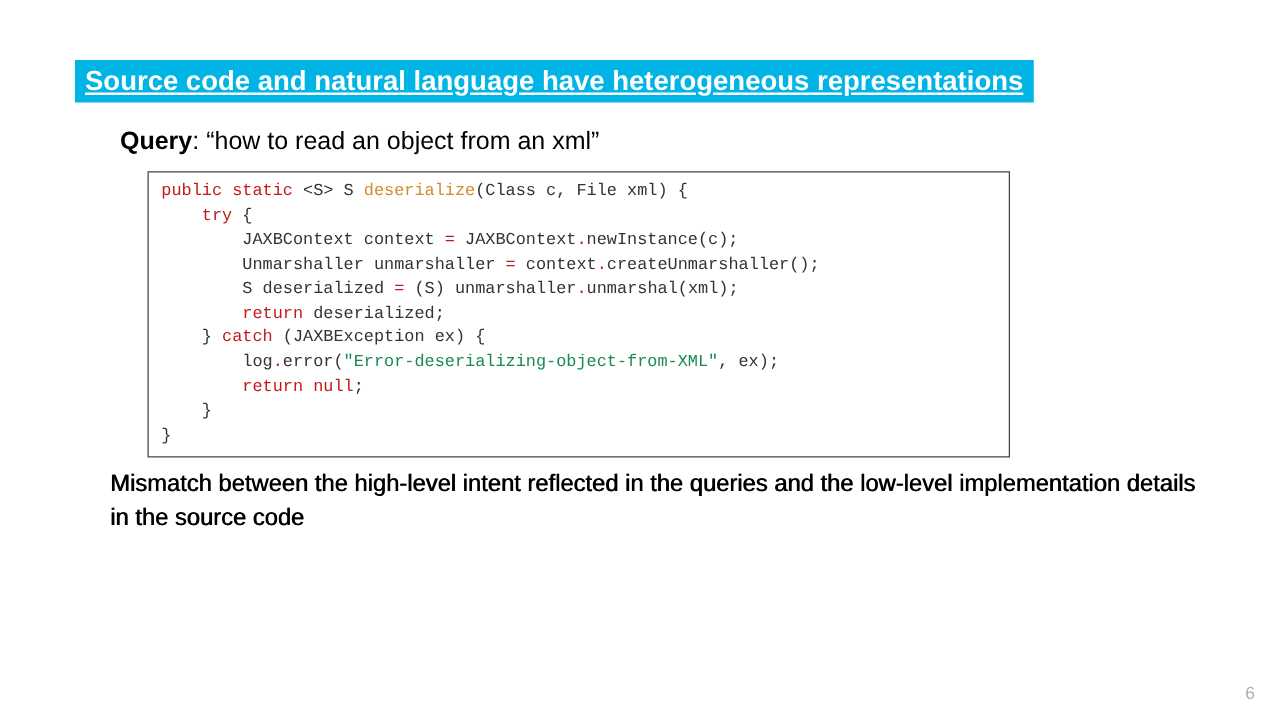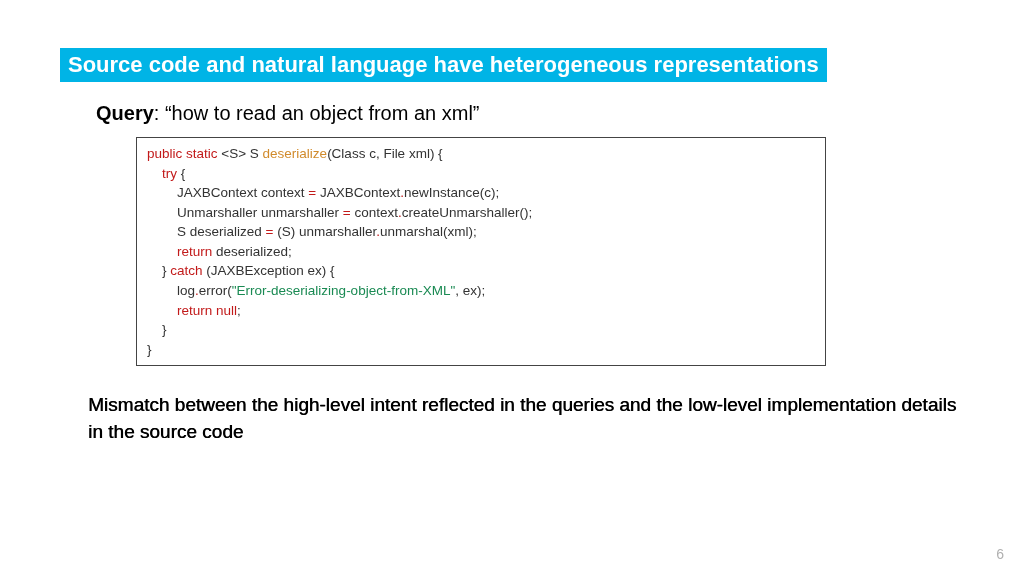--- a/index.html
+++ b/index.html
@@ -25,45 +25,46 @@
       letter-spacing: -0.5px;
     }
     .subtitle-band {
       background: #00b4e6;
       color: #ffffff;
       font-size: 22px;
       font-weight: 600;
       padding: 4px 8px;
       display: inline-block;
       margin-bottom: 20px;
+      text-decoration: underline;
     }
     .query-line {
       font-size: 20px;
       color: #000;
       margin-left: 36px;
       margin-bottom: 12px;
     }
     .query-label { font-weight: 700; }
     .code-box {
       border: 1px solid #444;
-      margin-left: 76px;
+      margin-left: 58px;
       width: 690px;
       padding: 6px 10px;
-      font-family: Liberation Sans, sans-serif;
+      font-family: Liberation Mono, monospace;
       font-size: 13.5px;
       line-height: 1.45;
       color: #333;
       white-space: pre;
     }
     .kw { color: #c21a1a; }
     .fn { color: #d18b2c; }
     .op { color: #c21a1a; }
     .str { color: #1a8a53; }
     .mismatch {
-      margin-top: 26px;
+      margin-top: 9px;
       margin-left: 28px;
       font-size: 19px;
       color: #000;
       line-height: 1.4;
       text-shadow: 0.5px 0 0 currentColor;
     }
     .page-num {
       position: absolute;
       right: 20px;
       bottom: 14px;

